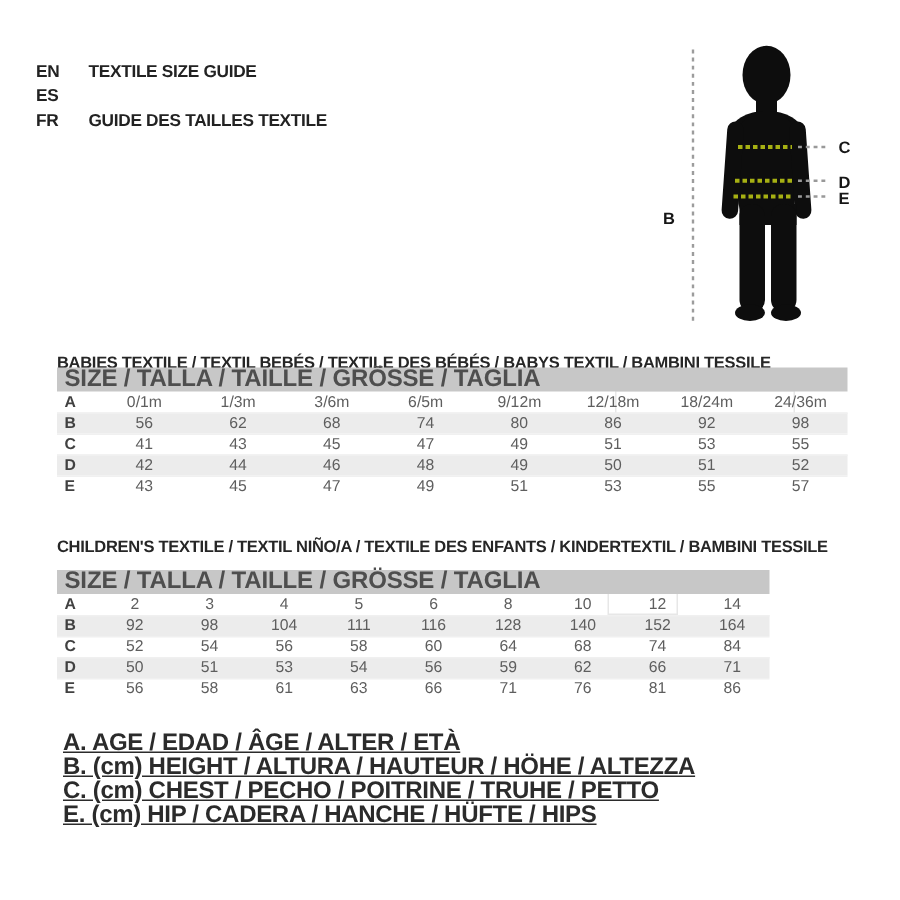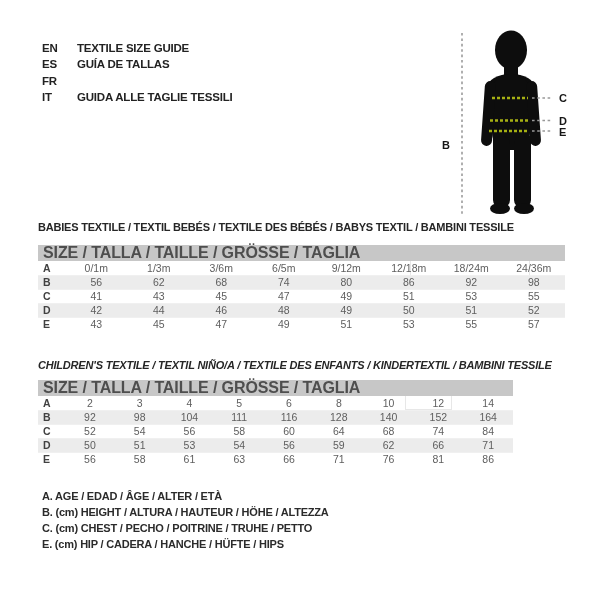--- a/index.html
+++ b/index.html
@@ -5,21 +5,21 @@
   html,body{margin:0;padding:0;}
   body{
     width:600px;height:600px;position:relative;overflow:hidden;
     background:#ffffff;
     font-family:"Liberation Sans","DejaVu Sans",sans-serif;
     -webkit-font-smoothing:antialiased;
   }
   .abs{position:absolute;}
 
   
-  .langs{left:42px;top:40px;}
+  .langs{left:24px;top:40px;}
   .lang-row{display:flex;line-height:16.4px;font-size:11.5px;font-weight:700;color:#222;letter-spacing:-0.2px;}
   .lang-code{width:35px;flex:0 0 35px;}
 
   
   .figure-svg{left:440px;top:18px;z-index:2;}
   .figure-svg text{font-family:"Liberation Sans","DejaVu Sans",sans-serif;font-size:11px;font-weight:600;fill:#161616;}
 
   
   .sec-title{left:38px;font-size:11px;font-weight:700;color:#262626;letter-spacing:-0.2px;white-space:nowrap;z-index:2;}
 
@@ -28,43 +28,39 @@
   .size-header{height:16px;line-height:16px;background:#c7c7c7;color:#4e4e4e;
     font-size:16px;font-weight:600;padding-left:5px;letter-spacing:-0.1px;}
   .t-row{display:flex;height:14px;line-height:13px;font-size:10.5px;color:#5e5e5e;box-sizing:border-box;align-items:center;}
   .t-row.shaded{background:#ececec;}
   .t-row + .t-row{border-top:1px solid #f0f0f0;}
   .t-label{width:22px;flex:0 0 22px;padding-left:5px;color:#414141;font-weight:600;}
   .t-cell{flex:1;text-align:center;}
 
   
   .legend{left:42px;top:488px;z-index:2;}
-  .legend-line{line-height:16px;font-size:11px;font-weight:600;color:#2b2b2b;letter-spacing:-0.2px;white-space:nowrap;}
+  .legend-line{line-height:16px;font-size:16px;font-weight:600;color:#2b2b2b;letter-spacing:-0.2px;white-space:nowrap;text-decoration:underline;}
 
   
   .artifact{background:#ffffff;border:1px solid #e7e7e7;z-index:1;}
 </style>
 </head>
 <body>
 
 <div class="abs langs">
     <div class="lang-row">
       <span class="lang-code">EN</span>
       <span class="lang-label">TEXTILE SIZE GUIDE</span>
     </div>
     <div class="lang-row">
       <span class="lang-code">ES</span>
-      <span class="lang-label">GUÍA DE TALLAS</span>
     </div>
     <div class="lang-row">
       <span class="lang-code">FR</span>
-    </div>
-    <div class="lang-row">
-      <span class="lang-code">IT</span>
-      <span class="lang-label">GUIDA ALLE TAGLIE TESSILI</span>
+      <span class="lang-label">GUIDE DES TAILLES TEXTILE</span>
     </div>
   </div>
 
 <svg class="abs figure-svg" width="155" height="210" viewBox="0 0 155 210">
 
   <line x1="22" y1="15" x2="22" y2="197" stroke="#9c9c9c" stroke-width="1.6" stroke-dasharray="2.6 2.8"></line>
   <text x="2" y="131">B</text>
 
   <g fill="#0d0d0d">
     <ellipse cx="71" cy="32" rx="16" ry="19.5"></ellipse>
@@ -89,21 +85,21 @@
   <text x="119" y="107">D</text>
 
   <line x1="49" y1="113" x2="89" y2="113" stroke="#a6b013" stroke-width="2.6" stroke-dasharray="3 2"></line>
   <line x1="92" y1="113" x2="112" y2="113" stroke="#999999" stroke-width="1.6" stroke-dasharray="2.6 2.6"></line>
   <text x="119" y="118">E</text>
 </svg>
 
 <div class="abs artifact" style="left:410px;top:260px;width:118px;height:16px;"></div>
 <div class="abs artifact" style="left:405px;top:394px;width:45px;height:14px;"></div>
 
-<div class="abs sec-title" style="top:221px;text-align:center;">BABIES TEXTILE / TEXTIL BEBÉS / TEXTILE DES BÉBÉS / BABYS TEXTIL / BAMBINI TESSILE</div>
+<div class="abs sec-title" style="top:236px;text-align:center;">BABIES TEXTILE / TEXTIL BEBÉS / TEXTILE DES BÉBÉS / BABYS TEXTIL / BAMBINI TESSILE</div>
 <div class="abs size-table" style="top:245px;width:527px;">
   <div class="size-header">SIZE / TALLA / TAILLE / GRÖSSE / TAGLIA</div>
   <div class="rows">
       <div class="t-row">
         <span class="t-label">A</span>
         <span class="t-cell">0/1m</span>
         <span class="t-cell">1/3m</span>
         <span class="t-cell">3/6m</span>
         <span class="t-cell">6/5m</span>
         <span class="t-cell">9/12m</span>
@@ -151,21 +147,21 @@
         <span class="t-cell">47</span>
         <span class="t-cell">49</span>
         <span class="t-cell">51</span>
         <span class="t-cell">53</span>
         <span class="t-cell">55</span>
         <span class="t-cell">57</span>
       </div>
     </div>
 </div>
 
-<div class="abs sec-title" style="top:359px;font-style:italic;">CHILDREN'S TEXTILE / TEXTIL NIÑO/A / TEXTILE DES ENFANTS / KINDERTEXTIL / BAMBINI TESSILE</div>
+<div class="abs sec-title" style="top:359px;">CHILDREN'S TEXTILE / TEXTIL NIÑO/A / TEXTILE DES ENFANTS / KINDERTEXTIL / BAMBINI TESSILE</div>
 <div class="abs size-table" style="top:380px;width:475px;">
   <div class="size-header">SIZE / TALLA / TAILLE / GRÖSSE / TAGLIA</div>
   <div class="rows">
       <div class="t-row">
         <span class="t-label">A</span>
         <span class="t-cell">2</span>
         <span class="t-cell">3</span>
         <span class="t-cell">4</span>
         <span class="t-cell">5</span>
         <span class="t-cell">6</span>

